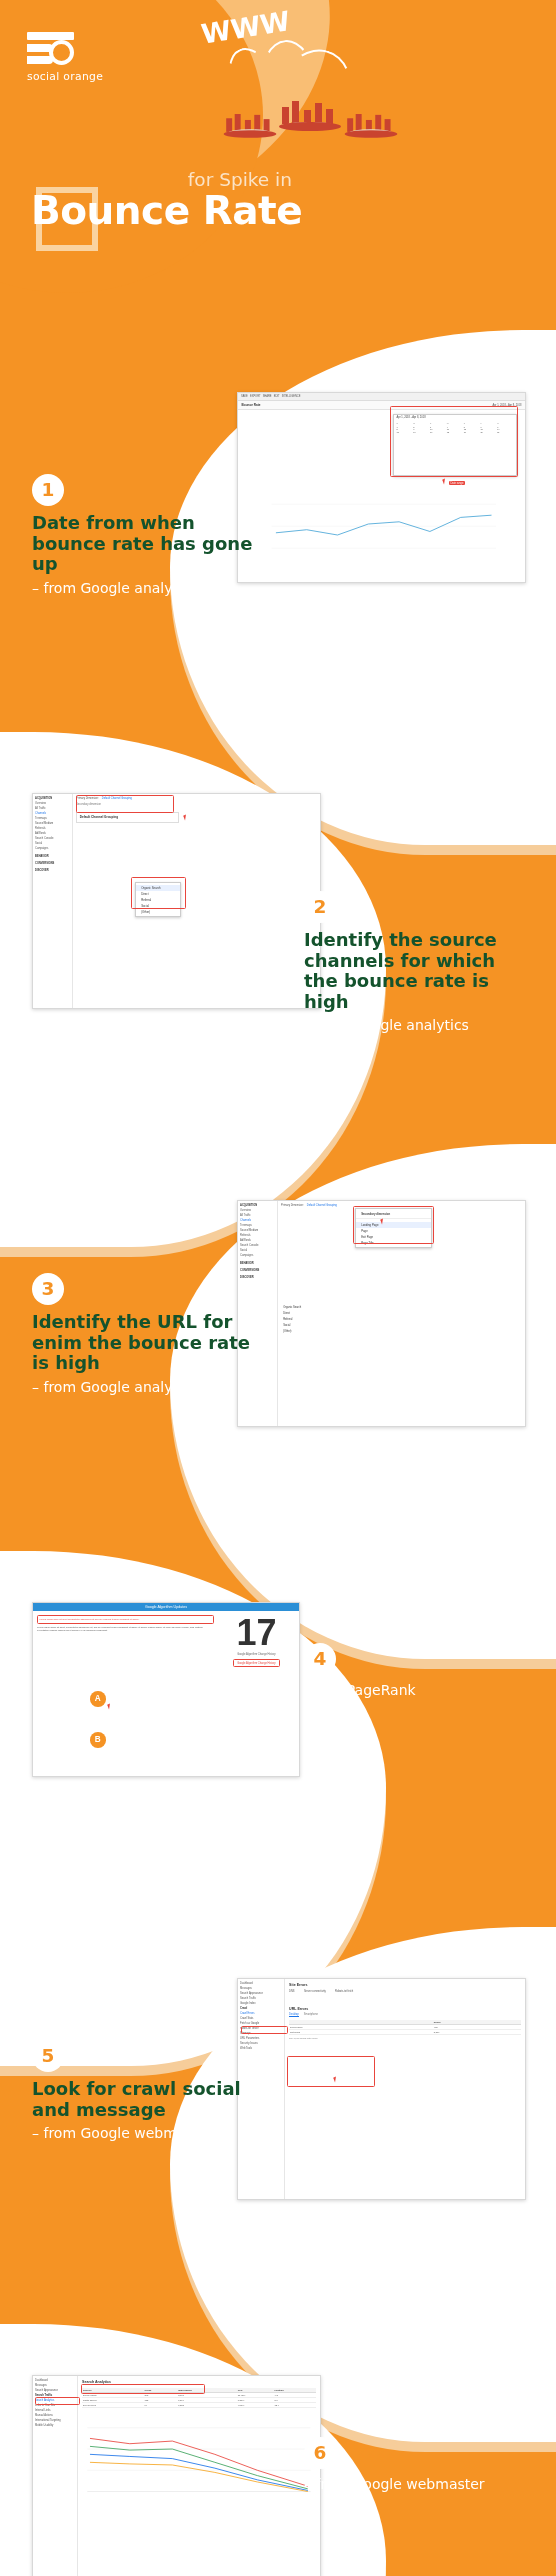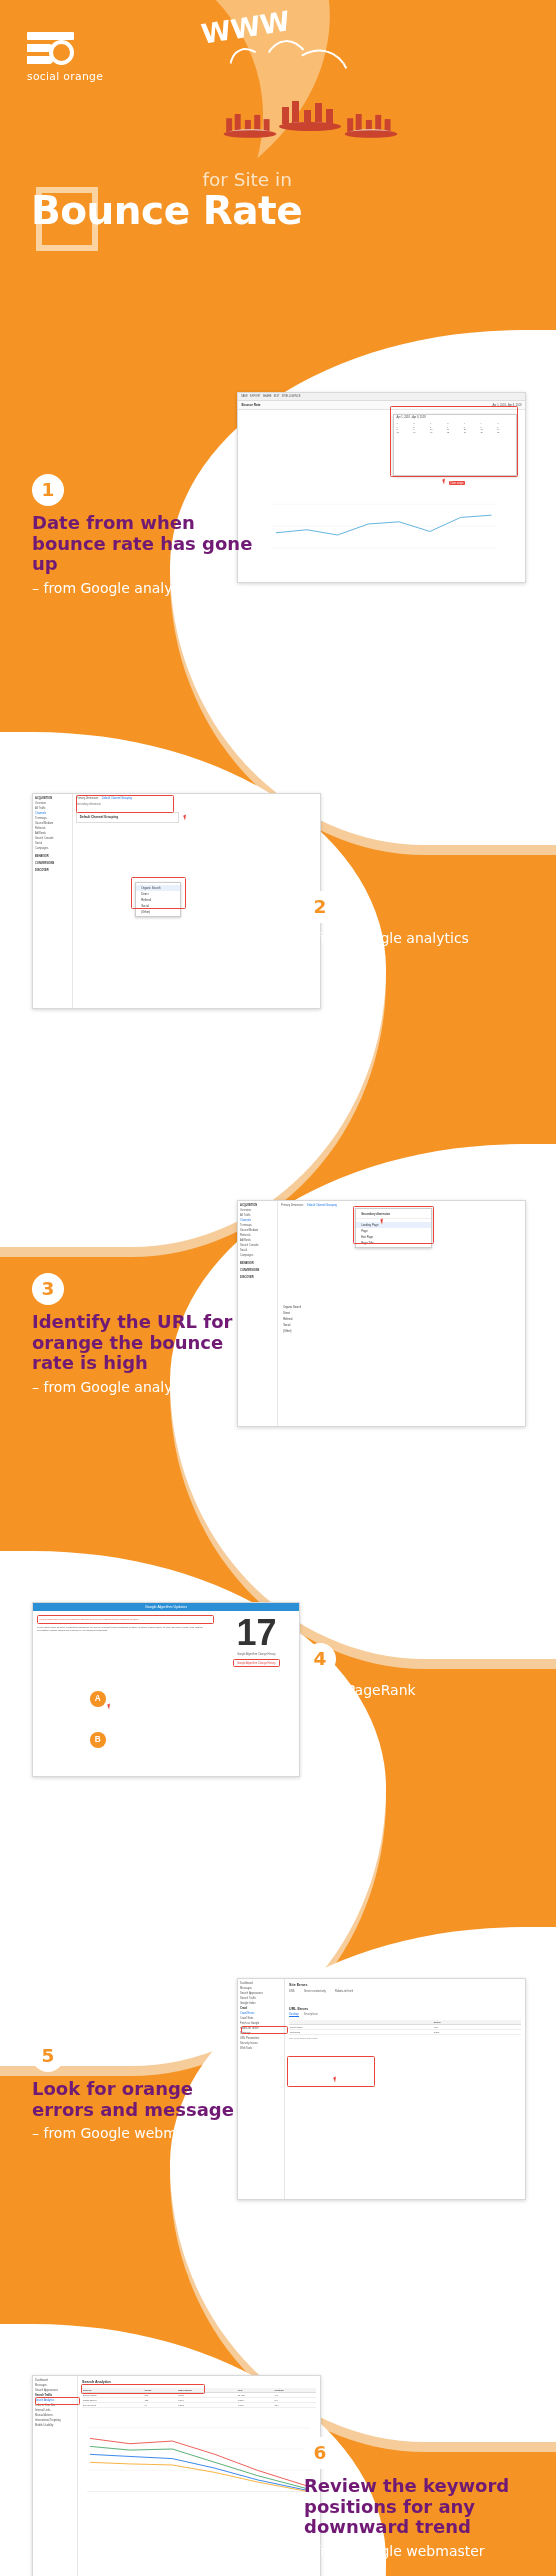--- a/index.html
+++ b/index.html
@@ -126,21 +126,21 @@
   
   .step { position: absolute; z-index: 30; width: 222px; }
   .badge {
     width: 32px; height: 32px; border-radius: 50%;
     background: #fff; color: #F59324;
     font-size: 18.5px; font-weight: 700; line-height: 32px; text-align: center;
     font-family: "DejaVu Sans", sans-serif;
     margin-bottom: 7.2px;
   }
   .step-title {
-    font-size: 18px; font-weight: 700; color: #701a75; line-height: 1.14;
+    font-size: 18px; font-weight: 700; color: #14532d; line-height: 1.14;
     font-family: "DejaVu Sans", sans-serif;
   }
   .step-src {
     margin-top: 5.2px; font-size: 14px; color: #fff; line-height: 1.2;
     font-family: "DejaVu Sans", sans-serif; font-weight: 400;
   }
 
   
   .shot {
     position: absolute; z-index: 25;
@@ -232,21 +232,21 @@
       <i style="left:25px;height:13.4px"></i>
         <i style="left:36px;height:19.6px"></i>
       <i style="left:47px;height:14.4px"></i>
       <div class="base2"></div>
         <div class="base"></div>
     </div>
   </div>
 
   <div class="headline">
     <div class="check-box"></div>
-    <div class="h-sub">for Site in</div>
+    <div class="h-sub">for Spike in</div>
     <div class="h-main2">Bounce Rate</div>
   </div>
 
   <div class="wave shadow wave-r" style="top:340px"></div>
   <div class="wave wave-r" style="top:330px"></div>
 
   <div class="shot" style="left:237px; top:392px; width:289px; height:191px;">
     <div class="topbar">
       <span>SAVE</span>
       <span>EXPORT</span>
@@ -351,20 +351,21 @@
         </div>
         <div class="redbox" style="left:58px;top:83px;width:55px;height:32px"></div>
         <div class="redbox" style="left:3.1px;top:1px;width:98px;height:17.5px"></div>
         <div class="cursor" style="left:111px;top:20.6px"></div>
       </div>
     </div>
   </div>
 
   <div class="step" style="left:304px; top:891px;">
     <div class="badge">2</div>
+    <div class="step-title">Identify the source channels for which the bounce rate is high</div>
     <div class="step-src">– from Google analytics</div>
   </div>
 
   <div class="wave shadow wave-r" style="top:1154px"></div>
   <div class="wave wave-r" style="top:1144px"></div>
 
   <div class="shot" style="left:237px; top:1200px; width:289px; height:227px;">
     <div style="display:flex;height:100%">
       <div class="sidebar-mock">
         <div style="font-weight:bold;color:#333;font-size:2.6px">ACQUISITION</div>
@@ -404,21 +405,21 @@
           <div style="font-size:2.6px;color:#333;padding:1.5px 0">Referral</div>
           <div style="font-size:2.6px;color:#333;padding:1.5px 0">Social</div>
           <div style="font-size:2.6px;color:#333;padding:1.5px 0">(Other)</div>
         </div>
       </div>
     </div>
   </div>
 
   <div class="step" style="left:32px; top:1273px;">
     <div class="badge">3</div>
-    <div class="step-title">Identify the URL for orange the bounce rate is high</div>
+    <div class="step-title">Identify the URL for enim the bounce rate is high</div>
     <div class="step-src">– from Google analytics</div>
   </div>
 
   <div class="wave shadow wave-l" style="top:1561px"></div>
   <div class="wave wave-l" style="top:1551px"></div>
 
   <div class="shot" style="left:32px; top:1602px; width:268px; height:175px;">
     <div style="background:#2B8FD6;color:#fff;font-size:3.6px;padding:2.1px;text-align:center">Google Algorithm Updates</div>
     <div style="display:flex;padding:4.1px;gap:4.1px">
       <div style="flex:1;font-size:2.3px;color:#555;line-height:1.5">
@@ -493,21 +494,21 @@
         <div style="font-size:2.3px;color:#888;margin-top:2.1px">Top 1,000 pages with errors</div>
         <div class="redbox" style="left:2.1px;top:77px;width:88px;height:31px"></div>
         <div class="cursor" style="left:49px;top:98px"></div>
       </div>
     </div>
     <div class="redbox" style="left:3.1px;top:47px;width:47px;height:8.2px"></div>
   </div>
 
   <div class="step" style="left:32px; top:2040px;">
     <div class="badge">5</div>
-    <div class="step-title">Look for orange errors and message</div>
+    <div class="step-title">Look for crawl social and message</div>
     <div class="step-src">– from Google webmaster</div>
   </div>
 
   <div class="wave shadow wave-l" style="top:2334px"></div>
   <div class="wave wave-l" style="top:2324px"></div>
 
   <div class="shot" style="left:32px; top:2375px; width:289px; height:216px;">
     <div style="display:flex;height:100%">
       <div class="sidebar-mock" style="width:45px">
         <div>Dashboard</div>
@@ -566,18 +567,17 @@
           <polyline points="15,85 90,88 170,90 250,104 330,122 425,140" fill="none" stroke="#F5A623" stroke-width="1.6"></polyline>
         </svg>
         <div class="redbox" style="left:3.1px;top:8.2px;width:124px;height:10.3px"></div>
       </div>
     </div>
     <div class="redbox" style="left:2.1px;top:20.6px;width:45px;height:8.2px"></div>
   </div>
 
   <div class="step" style="left:304px; top:2437px;">
     <div class="badge">6</div>
-    <div class="step-title">Review the keyword positions for any downward trend</div>
     <div class="step-src">– from Google webmaster</div>
   </div>
 
 </div>
 
 
 </body></html>

